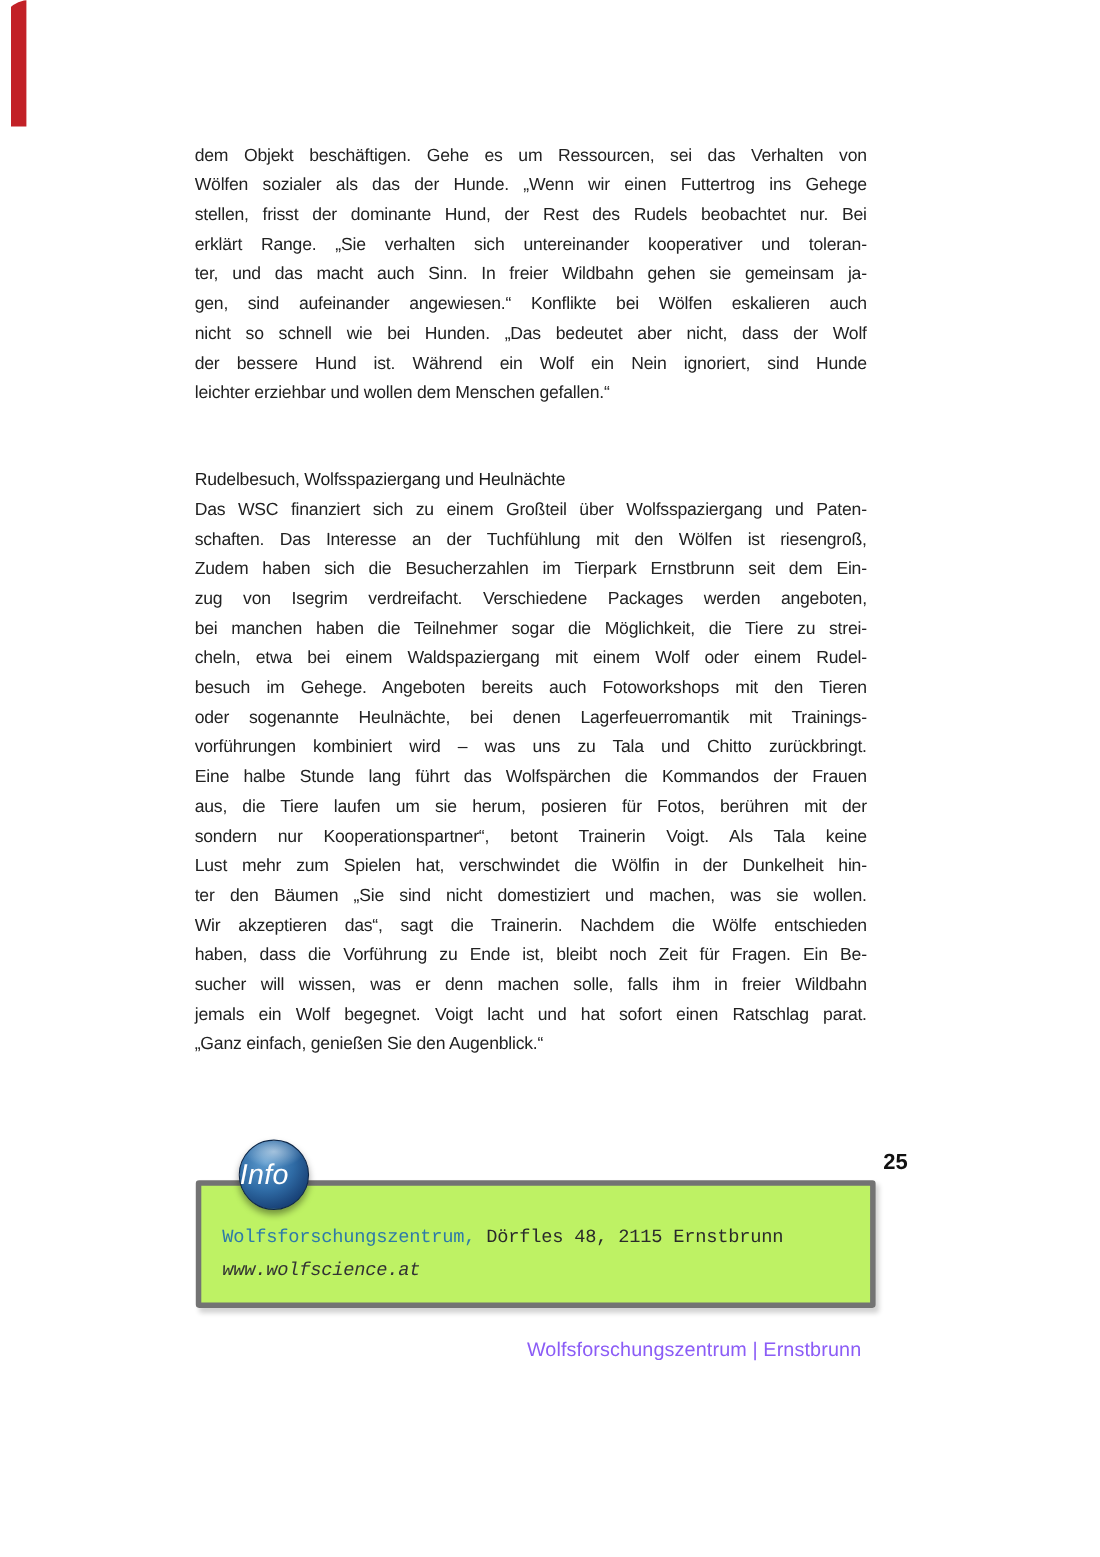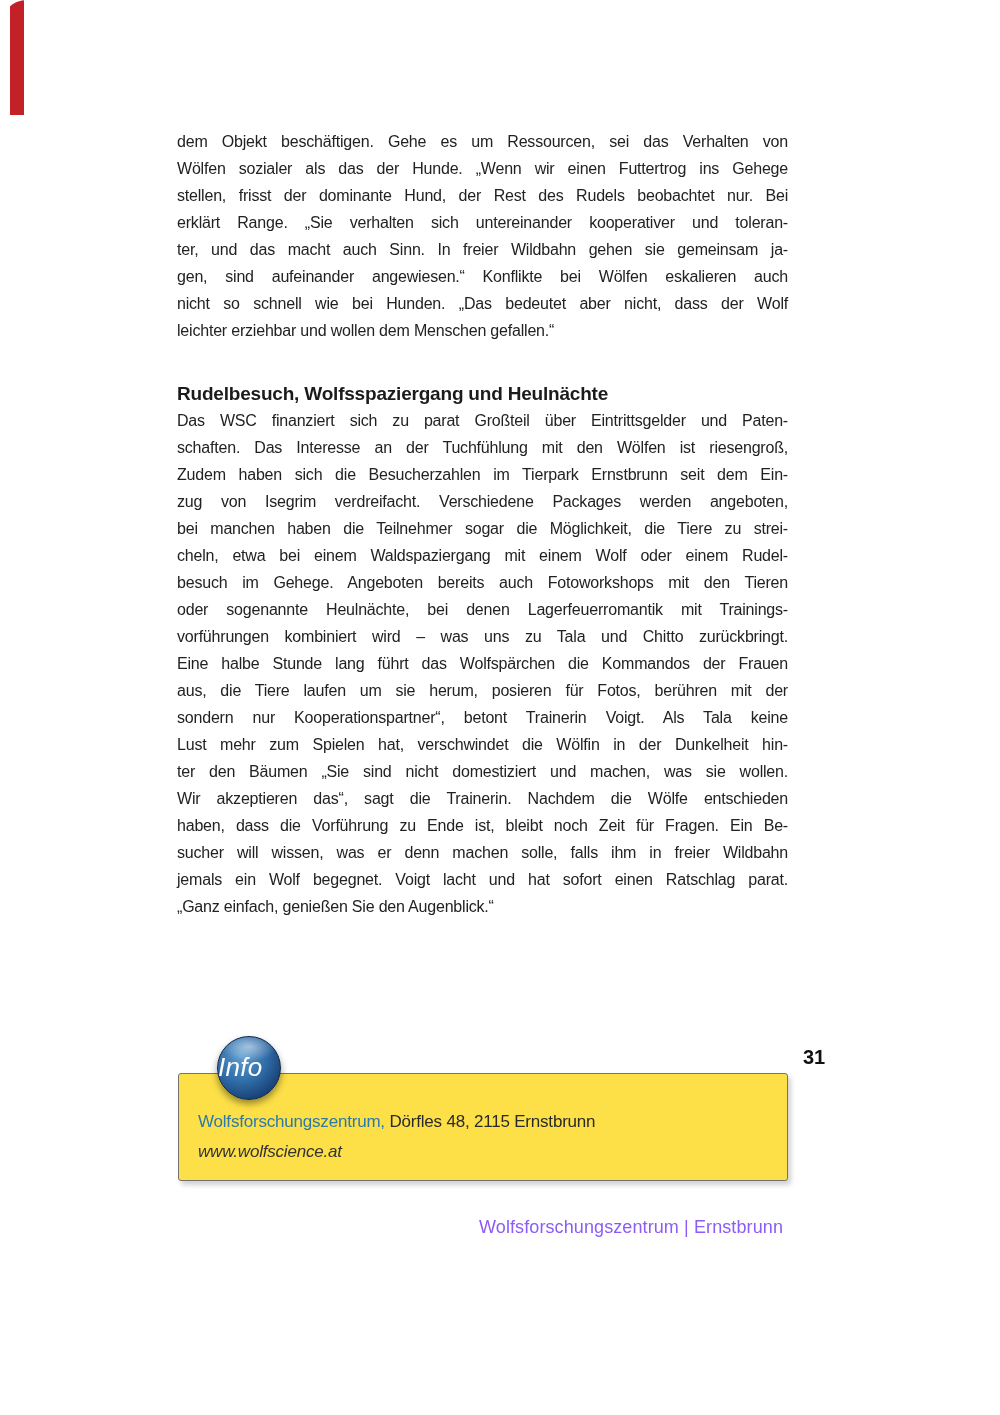--- a/index.html
+++ b/index.html
@@ -26,46 +26,47 @@
   #textcol {
     position: absolute;
     left: 177px; top: 128px;
     width: 611px;
   }
   .textblock { font-size: 16px; line-height: 27px; letter-spacing: -0.2px; }
   .tline { text-align: justify; text-align-last: justify; }
   .tline:last-child { text-align-last: left; }
 
   #section-heading {
-    margin-top: 36px;
-    font-size: 19px;
-    font-weight: bold;
+    margin-top: 52px;
+    font-size: 16px;
+    font-weight: normal;
     line-height: 27px;
     letter-spacing: -0.2px;
     color: #1b1b1b;
   }
 
   
   #page-number {
     position: absolute;
     left: 803px; top: 1046px;
     font-size: 20px;
     font-weight: bold;
     color: #111111;
   }
 
   
   #info-box {
     position: absolute;
     left: 178px; top: 1073px;
     width: 608px; height: 106px;
-    background: #fde047;
-    border: 1px solid #737373;
+    background: #bef264;
+    border: 5px solid #737373;
     border-radius: 3px;
     box-shadow: 3px 4px 5px rgba(0,0,0,0.18);
+    font-family: Liberation Mono, monospace;
   }
   #info-box-line1 {
     position: absolute;
     left: 19px; top: 38px;
     font-size: 17px;
     letter-spacing: -0.2px;
     white-space: nowrap;
   }
   #info-box-title { color: #2d7aa9; }
   #info-box-address { color: #2a2a2a; }
@@ -121,27 +122,28 @@
 
   <div id="textcol">
     <div class="textblock" id="paragraph-1">
         <div class="tline">dem Objekt beschäftigen. Gehe es um Ressourcen, sei das Verhalten von</div>
         <div class="tline">Wölfen sozialer als das der Hunde. „Wenn wir einen Futtertrog ins Gehege</div>
         <div class="tline">stellen, frisst der dominante Hund, der Rest des Rudels beobachtet nur. Bei</div>
         <div class="tline">erklärt Range. „Sie verhalten sich untereinander kooperativer und toleran-</div>
         <div class="tline">ter, und das macht auch Sinn. In freier Wildbahn gehen sie gemeinsam ja-</div>
         <div class="tline">gen, sind aufeinander angewiesen.“ Konflikte bei Wölfen eskalieren auch</div>
         <div class="tline">nicht so schnell wie bei Hunden. „Das bedeutet aber nicht, dass der Wolf</div>
+        <div class="tline">der bessere Hund ist. Während ein Wolf ein Nein ignoriert, sind Hunde</div>
         <div class="tline">leichter erziehbar und wollen dem Menschen gefallen.“</div>
       </div>
 
     <div id="section-heading">Rudelbesuch, Wolfsspaziergang und Heulnächte</div>
 
     <div class="textblock" id="paragraph-2">
-        <div class="tline">Das WSC finanziert sich zu parat Großteil über Eintrittsgelder und Paten-</div>
+        <div class="tline">Das WSC finanziert sich zu einem Großteil über Wolfsspaziergang und Paten-</div>
         <div class="tline">schaften. Das Interesse an der Tuchfühlung mit den Wölfen ist riesengroß,</div>
         <div class="tline">Zudem haben sich die Besucherzahlen im Tierpark Ernstbrunn seit dem Ein-</div>
         <div class="tline">zug von Isegrim verdreifacht. Verschiedene Packages werden angeboten,</div>
         <div class="tline">bei manchen haben die Teilnehmer sogar die Möglichkeit, die Tiere zu strei-</div>
         <div class="tline">cheln, etwa bei einem Waldspaziergang mit einem Wolf oder einem Rudel-</div>
         <div class="tline">besuch im Gehege. Angeboten bereits auch Fotoworkshops mit den Tieren</div>
         <div class="tline">oder sogenannte Heulnächte, bei denen Lagerfeuerromantik mit Trainings-</div>
         <div class="tline">vorführungen kombiniert wird – was uns zu Tala und Chitto zurückbringt.</div>
         <div class="tline">Eine halbe Stunde lang führt das Wolfspärchen die Kommandos der Frauen</div>
         <div class="tline">aus, die Tiere laufen um sie herum, posieren für Fotos, berühren mit der</div>
@@ -149,21 +151,21 @@
         <div class="tline">Lust mehr zum Spielen hat, verschwindet die Wölfin in der Dunkelheit hin-</div>
         <div class="tline">ter den Bäumen „Sie sind nicht domestiziert und machen, was sie wollen.</div>
         <div class="tline">Wir akzeptieren das“, sagt die Trainerin. Nachdem die Wölfe entschieden</div>
         <div class="tline">haben, dass die Vorführung zu Ende ist, bleibt noch Zeit für Fragen. Ein Be-</div>
         <div class="tline">sucher will wissen, was er denn machen solle, falls ihm in freier Wildbahn</div>
         <div class="tline">jemals ein Wolf begegnet. Voigt lacht und hat sofort einen Ratschlag parat.</div>
         <div class="tline">„Ganz einfach, genießen Sie den Augenblick.“</div>
       </div>
   </div>
 
-  <div id="page-number">31</div>
+  <div id="page-number">25</div>
 
   <div id="info-box">
     <div id="info-box-line1">
       <span id="info-box-title">Wolfsforschungszentrum,</span><span id="info-box-address"> Dörfles 48, 2115 Ernstbrunn</span>
     </div>
     <div id="info-box-website">www.wolfscience.at</div>
   </div>
 
   <div id="info-badge">
     <span id="info-badge-label">Info</span>

